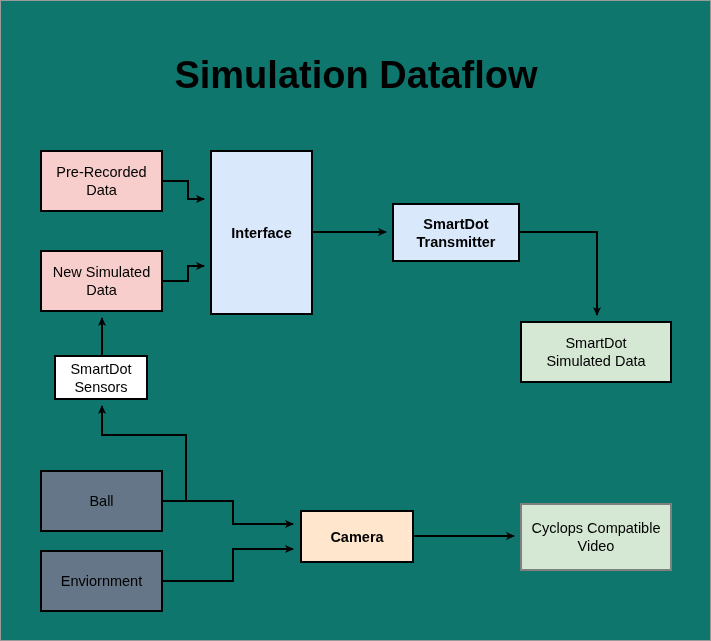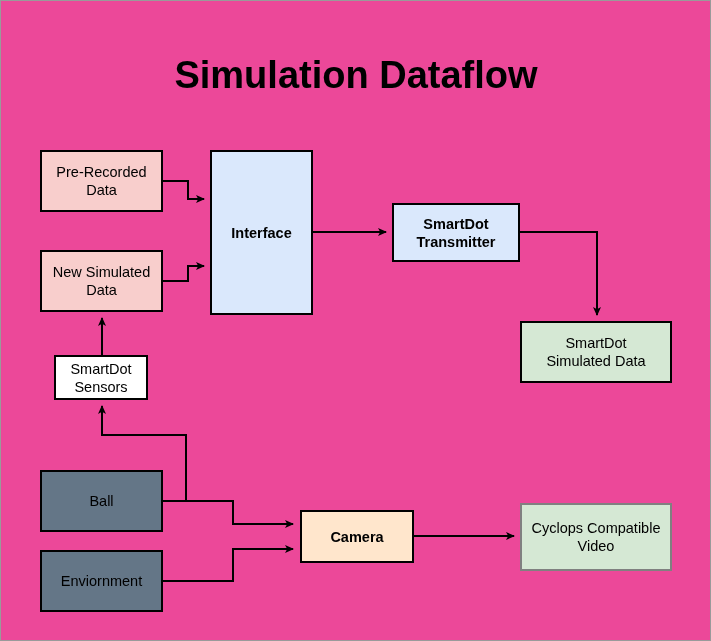--- a/index.html
+++ b/index.html
@@ -7,21 +7,21 @@
     padding: 0;
     background: #ffffff;
   }
   body {
     font-family: "Liberation Sans", sans-serif;
   }
   #canvas {
     position: relative;
     width: 711px;
     height: 641px;
-    background: #ec4899;
+    background: #0f766e;
     box-sizing: border-box;
     border: 1px solid #9a9a9a;
     overflow: hidden;
   }
   #diagram-svg {
     position: absolute;
     left: 0;
     top: 0;
     width: 711px;
     height: 641px;

